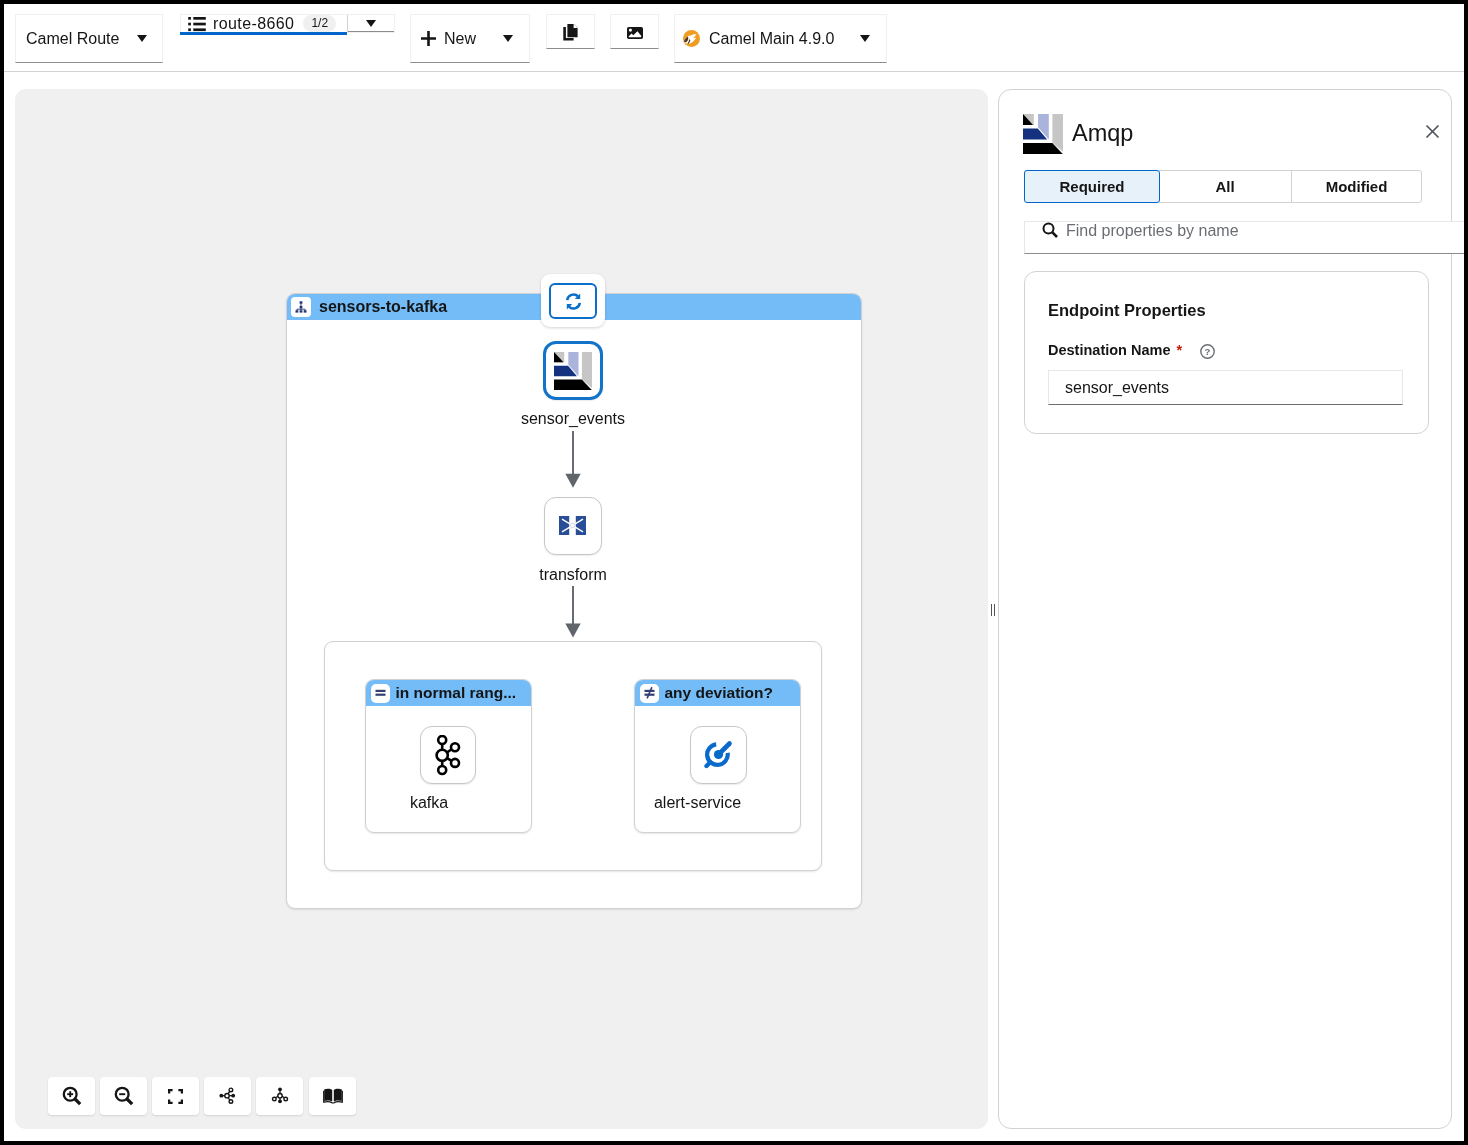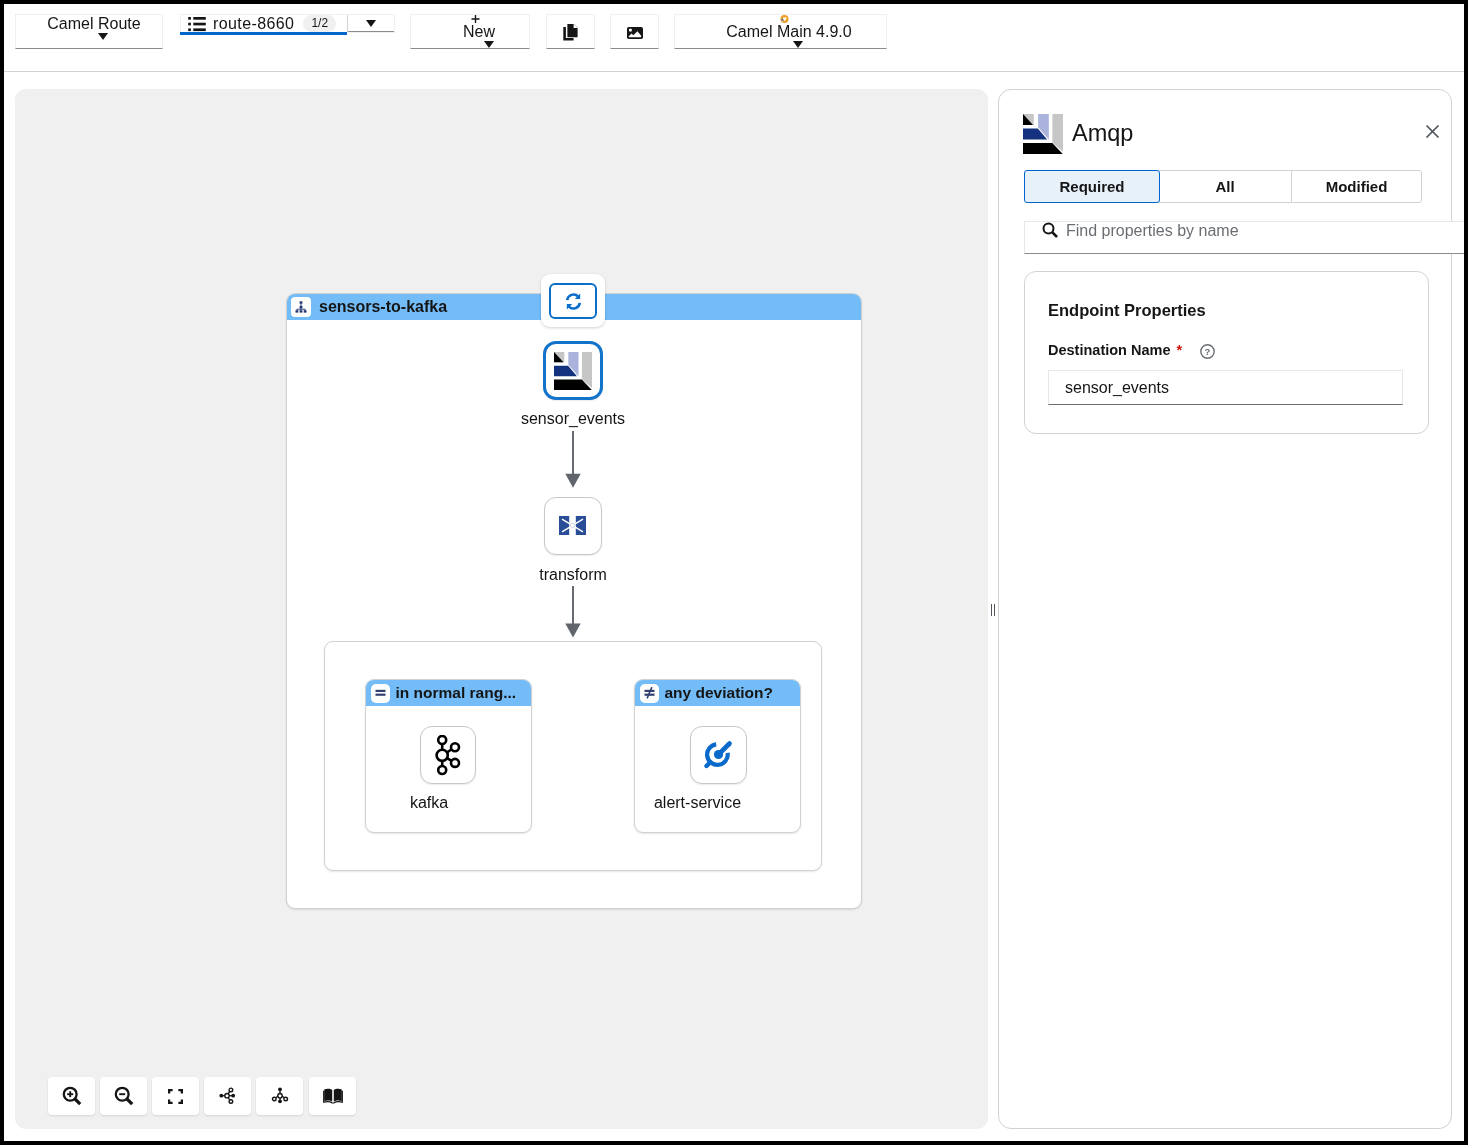--- a/index.html
+++ b/index.html
@@ -2,21 +2,21 @@
 <html><head>
 <meta charset="utf-8">
 <style>
 * { margin:0; padding:0; box-sizing:border-box; }
 html,body { width:1468px; height:1145px; }
 body { font-family:"Liberation Sans", sans-serif; background:#fff; position:relative; overflow:hidden; }
 .abs { position:absolute; }
 #frame { position:absolute; left:0; top:0; width:1468px; height:1145px; border:4px solid #000; z-index:99; pointer-events:none; }
 
 #sep { left:4px; top:71px; width:1460px; height:1px; background:#d2d2d2; }
-.tbtn { position:absolute; top:14px; height:35px; background:#fff; border:1px solid #f0f0f0; border-bottom:1px solid #8a8d90; display:flex; align-items:center; font-size:16px; color:#151515;flex-direction:column; }
+.tbtn { position:absolute; top:14px; height:49px; background:#fff; border:1px solid #f0f0f0; border-bottom:1px solid #8a8d90; display:flex; align-items:center; font-size:16px; color:#151515; }
 .caret { width:0; height:0; border-left:5.5px solid transparent; border-right:5.5px solid transparent; border-top:7px solid #151515; }
 #btn-camelroute { left:15px; width:148px; padding-left:10px; }
 #btn-camelroute .caret { margin-left:18px; }
 #routectl { position:absolute; left:180px; top:14px; width:215px; height:19px; background:#fff; border:1px solid #f0f0f0; display:flex; }
 #routectl .seg1 { width:167px; display:flex; align-items:center; padding-left:7px; position:relative; border-right:1px solid #d2d2d2; }
 #routectl .seg1::after { content:""; position:absolute; left:-1px; right:0; bottom:-2.6px; height:2.6px; background:#06c; }
 #routectl .seg2 { flex:1; display:flex; align-items:center; justify-content:center; border-bottom:1px solid #8a8d90; }
 #routectl .rname { font-size:16px; color:#151515; margin-left:7px; letter-spacing:0.4px; }
 .badge { background:#f0f0f0; border-radius:9px; font-size:12px; color:#151515; padding:1px 8px; margin-left:9px; line-height:15px; }
 #btn-new { left:410px; width:120px; padding-left:10px; }

